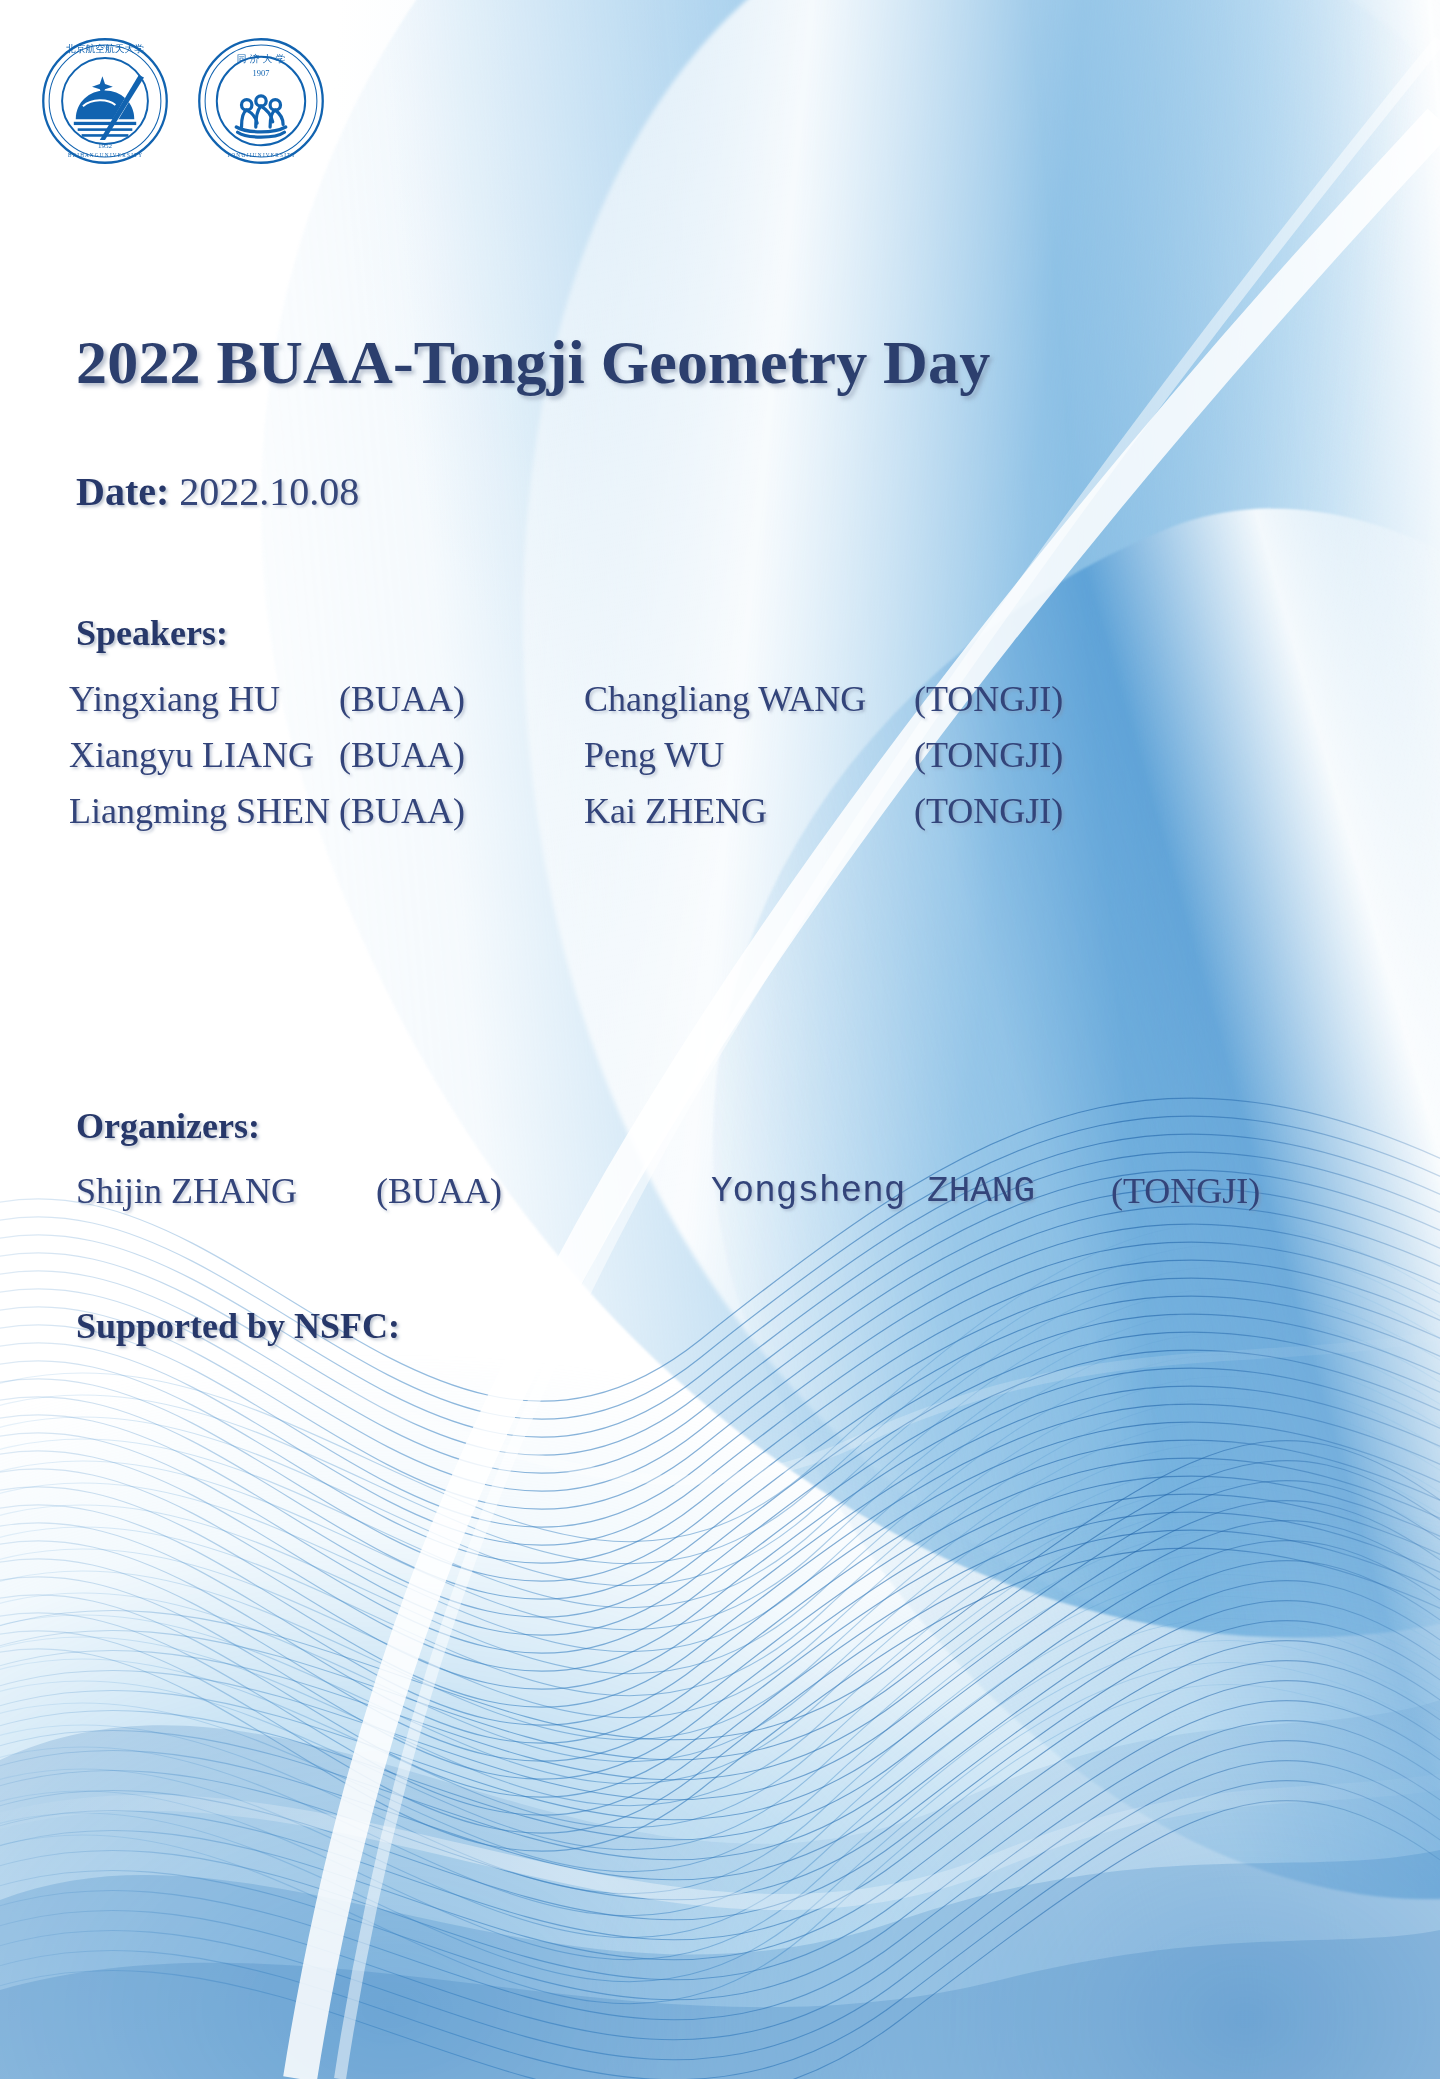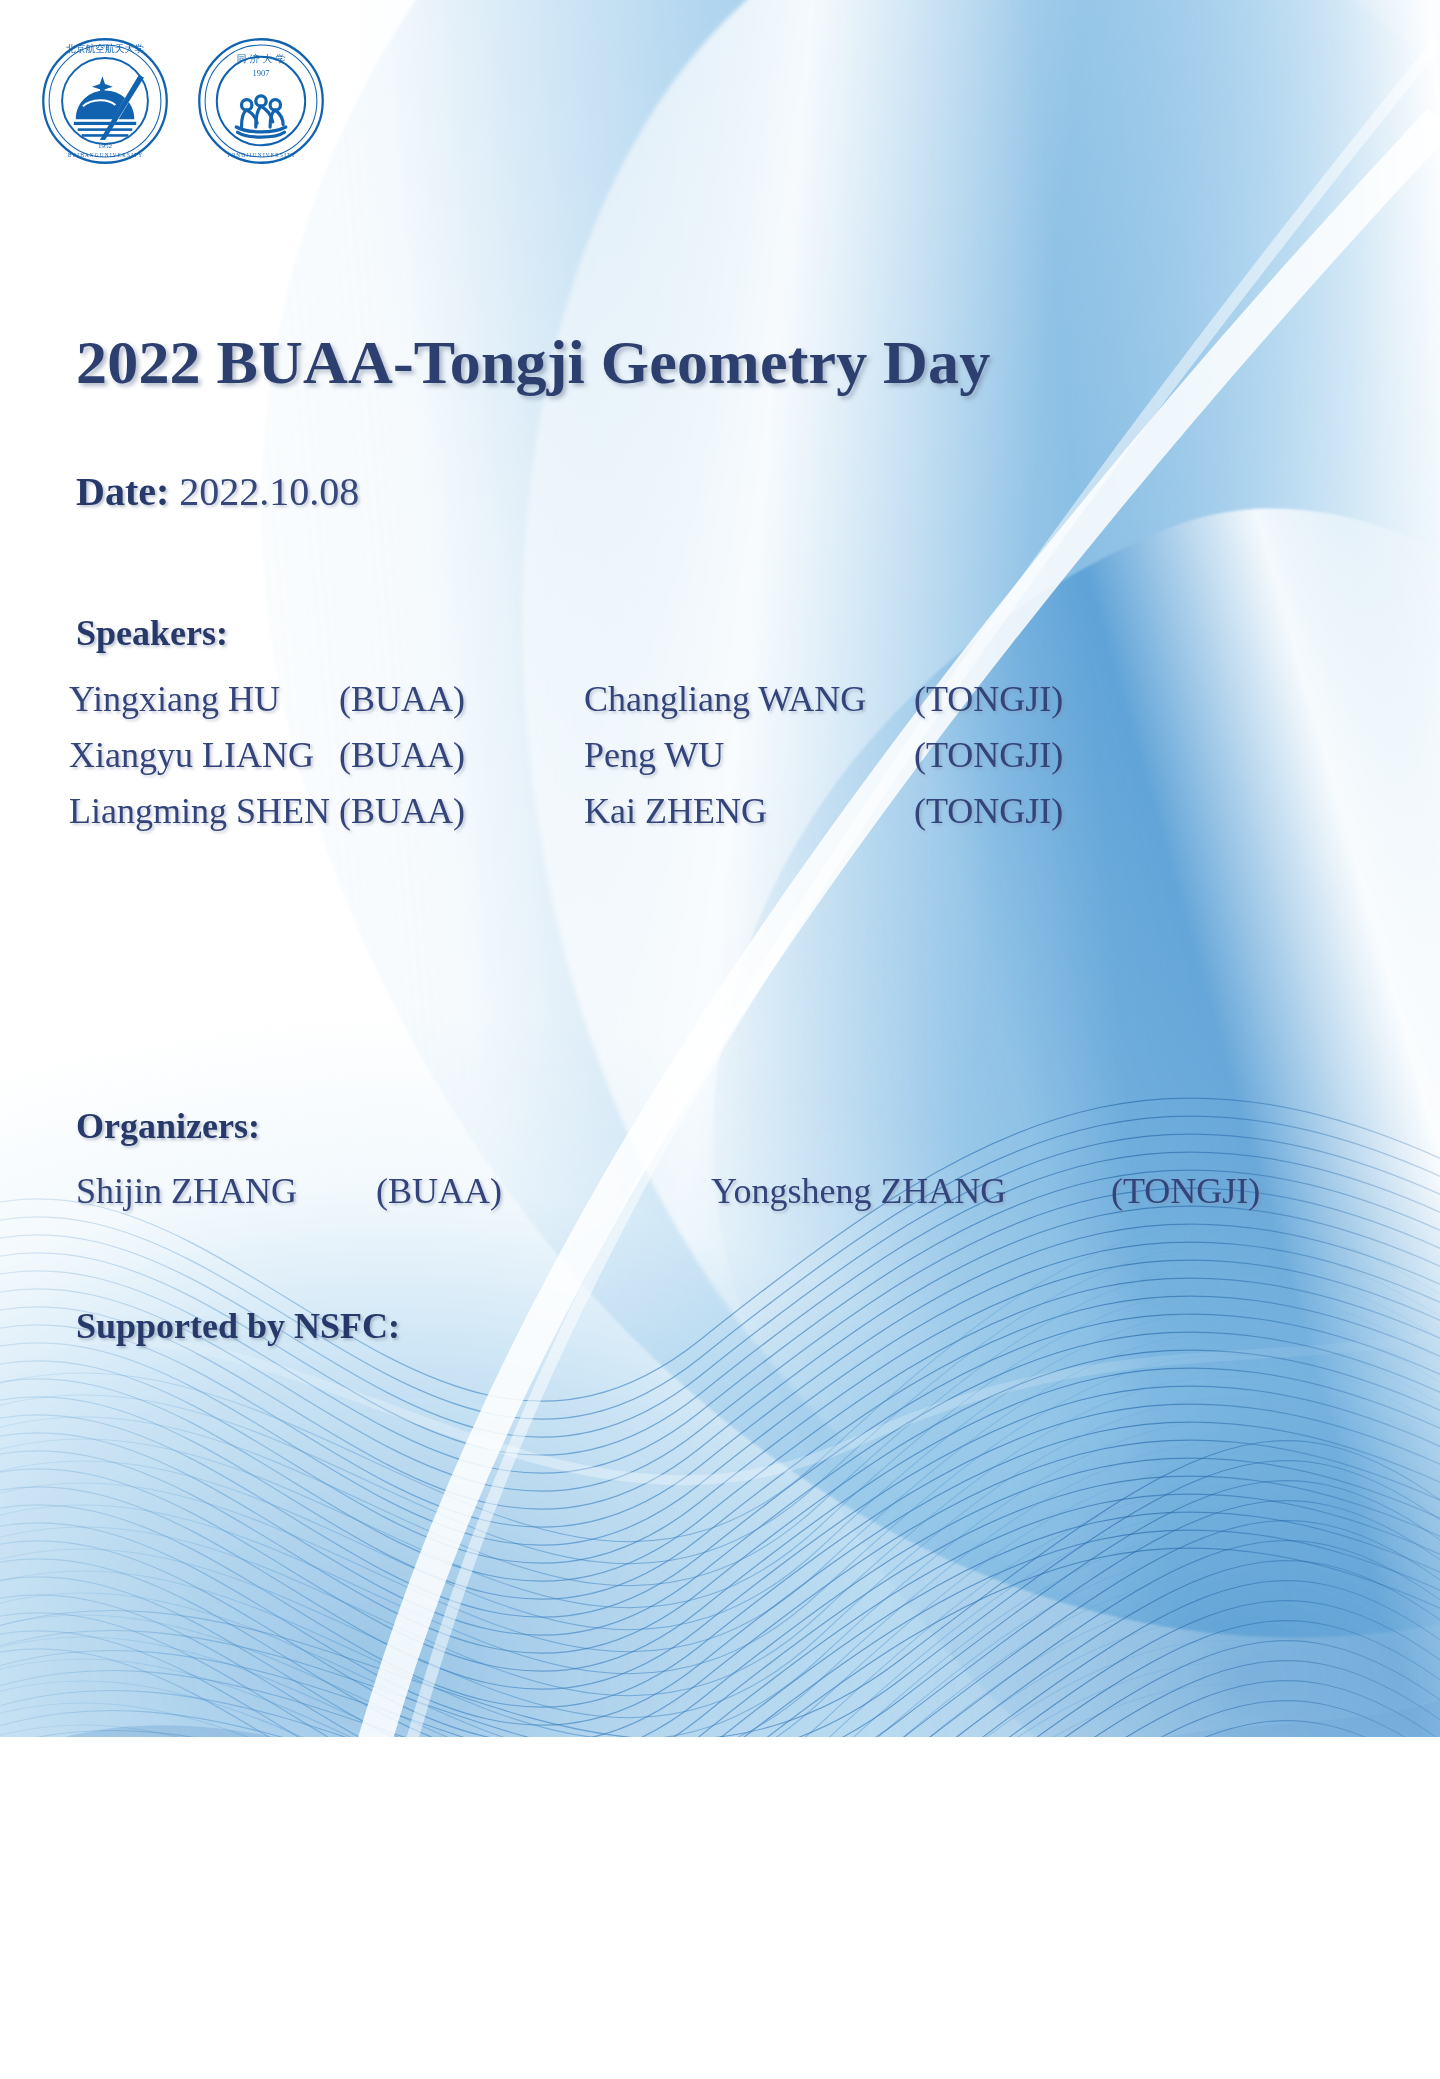--- a/index.html
+++ b/index.html
@@ -4,21 +4,21 @@
 <style>
   html,body{margin:0;padding:0;}
   body{
     width:1440px;height:2079px;
     background:#ffffff;
     font-family:"Liberation Serif", serif;
     overflow:hidden;
   }
   #poster{
     position:relative;
-    width:1440px;height:1737px;
+    width:1440px;height:2079px;
     overflow:hidden;
     background:#5eead4;
   }
 
   
   .bg-layer{position:absolute;inset:0;pointer-events:none;}
 
   
   .bg-base{
     background:
@@ -131,21 +131,21 @@
   .sp-table td.c4{width:auto;}
 
   .row-meeting{top:975px;font-size:36px;white-space:nowrap;}
 
   .row-org-h{top:1105px;font-size:36px;}
   .org-table{position:absolute;left:76px;top:1170px;font-size:36px;color:#33447a;
              border-collapse:collapse;text-shadow:2px 2px 3px rgba(130,145,170,.45);}
   .org-table td{padding:0;white-space:nowrap;}
   .org-table td.o1{width:300px;}
   .org-table td.o2{width:335px;}
-  .org-table td.o3{width:400px;}
+  .org-table td.o3{width:400px;font-family:Liberation Mono, monospace;}
 
   .row-nsfc-h{top:1305px;font-size:36px;}
   .grants{position:absolute;left:76px;top:1368px;font-size:36px;color:#33447a;
           text-shadow:2px 2px 3px rgba(130,145,170,.45);line-height:1.44;}
   .grants div{white-space:nowrap;}
 </style>
 </head>
 <body>
 
 <div id="poster">

